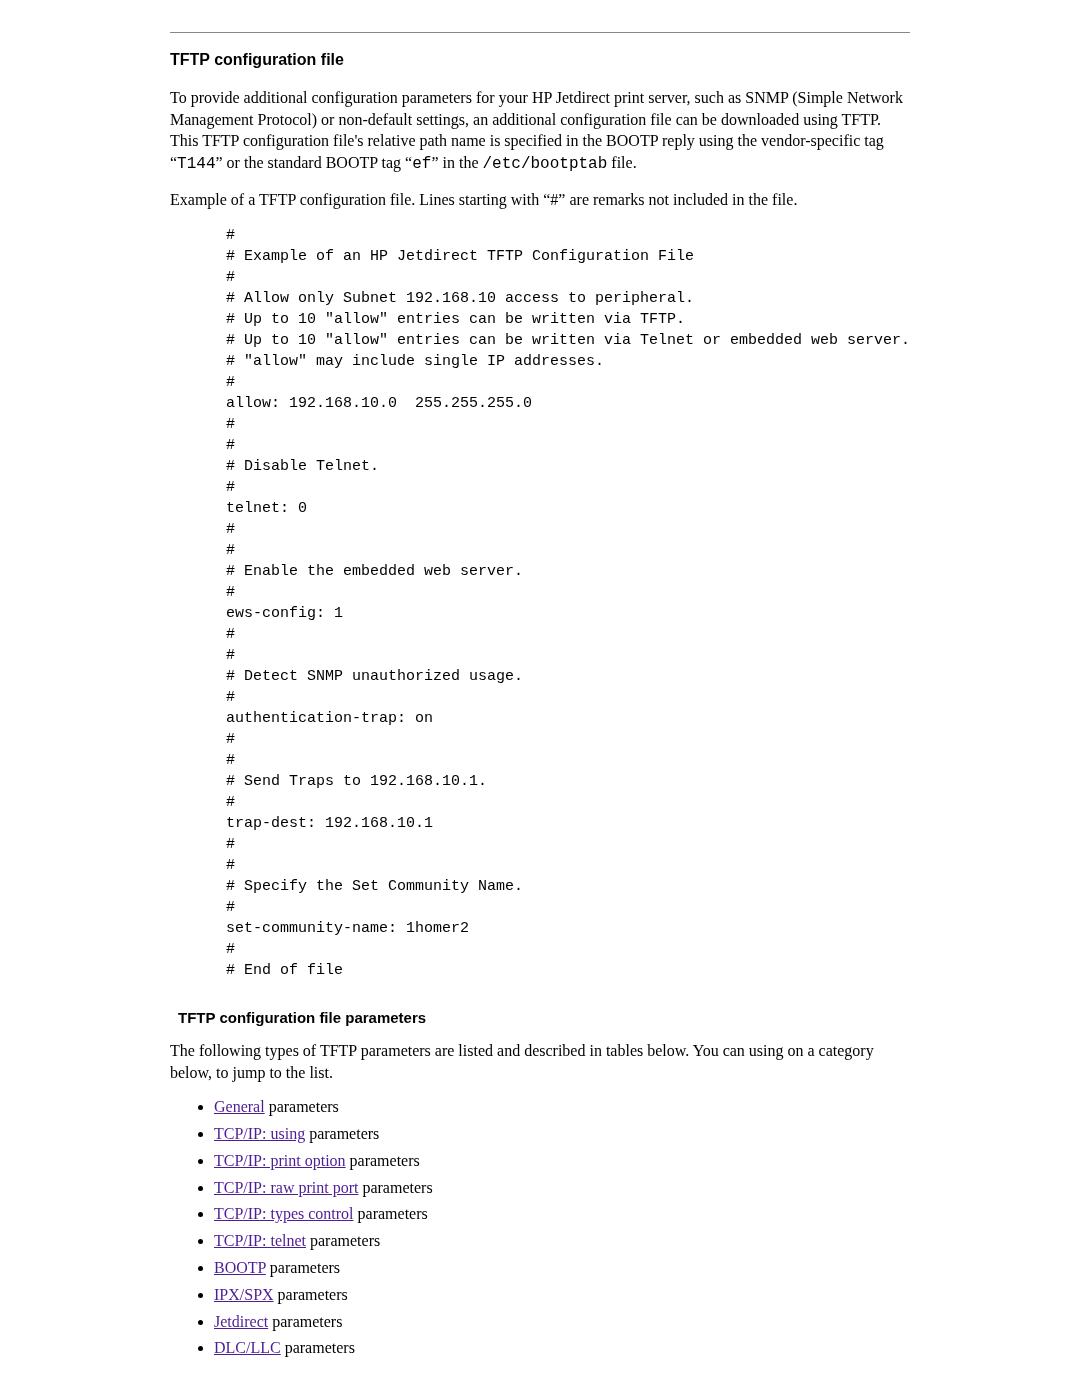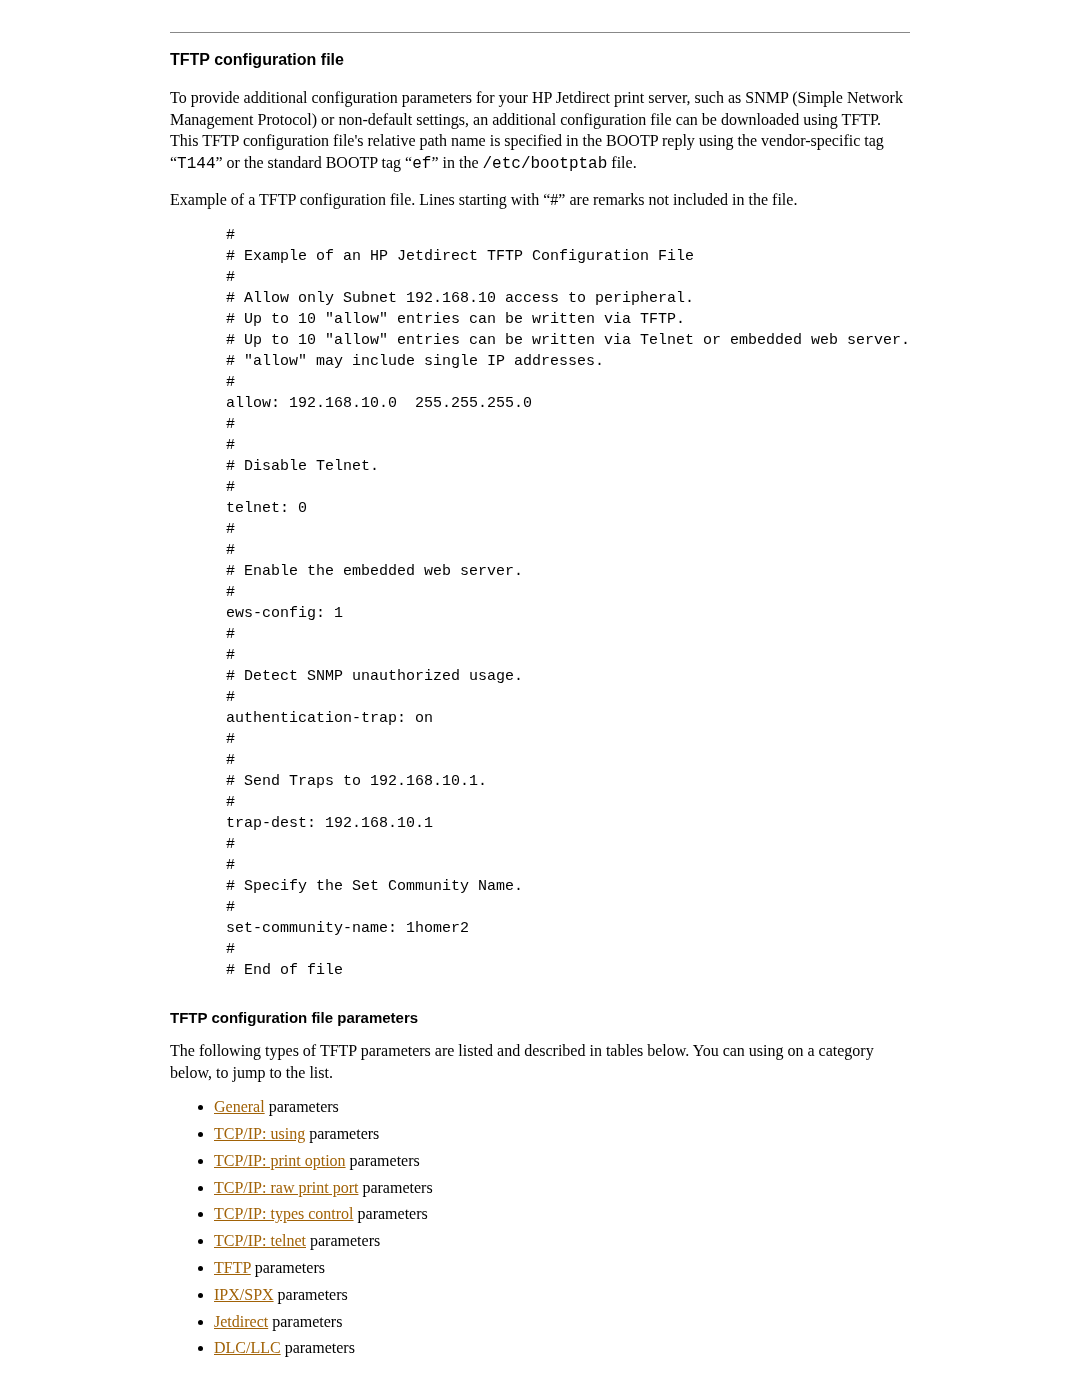--- a/index.html
+++ b/index.html
@@ -32,32 +32,32 @@
     font-family: "Courier New", Courier, monospace;
     font-size: 15px;
     line-height: 1.4;
     white-space: pre;
     margin: 4px 0 24px 56px;
   }
   h3.sub-title {
     font-family: Arial, Helvetica, sans-serif;
     font-weight: bold;
     font-size: 15px;
-    margin: 28px 0 14px 0;
+    margin: 28px 0 14px 8px;
   }
   ul.param-list {
     margin: 0;
     padding-left: 44px;
   }
   ul.param-list li {
     margin: 6px 0;
     line-height: 1.3;
   }
   a.doc-link {
-    color: #a16207;
+    color: #4c1d95;
   }
 </style>
 </head>
 <body>
 
 <hr class="top-rule">
 
 <h2 class="section-title">TFTP configuration file</h2>
 
 <p>
@@ -107,17 +107,17 @@
 
 <p>The following types of TFTP parameters are listed and described in tables below. You can using on a category below, to jump to the list.</p>
 
 <ul class="param-list">
   <li><a href="#" class="doc-link">General</a><span> parameters</span></li>
   <li><a href="#" class="doc-link">TCP/IP: using</a><span> parameters</span></li>
   <li><a href="#" class="doc-link">TCP/IP: print option</a><span> parameters</span></li>
   <li><a href="#" class="doc-link">TCP/IP: raw print port</a><span> parameters</span></li>
   <li><a href="#" class="doc-link">TCP/IP: types control</a><span> parameters</span></li>
   <li><a href="#" class="doc-link">TCP/IP: telnet</a><span> parameters</span></li>
-  <li><a href="#" class="doc-link">TFTP</a><span> parameters</span></li>
+  <li><a href="#" class="doc-link">BOOTP</a><span> parameters</span></li>
   <li><a href="#" class="doc-link">IPX/SPX</a><span> parameters</span></li>
   <li><a href="#" class="doc-link">Jetdirect</a><span> parameters</span></li>
   <li><a href="#" class="doc-link">DLC/LLC</a><span> parameters</span></li>
 </ul>
 
 </body></html>

